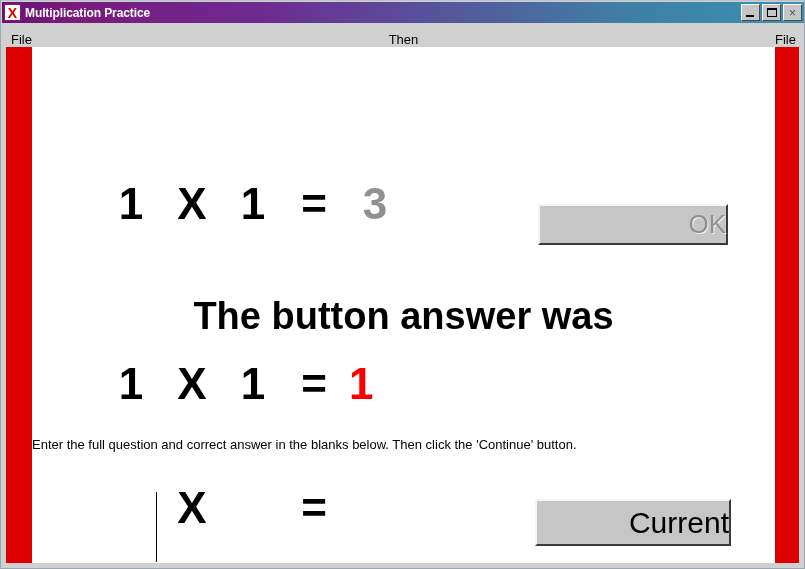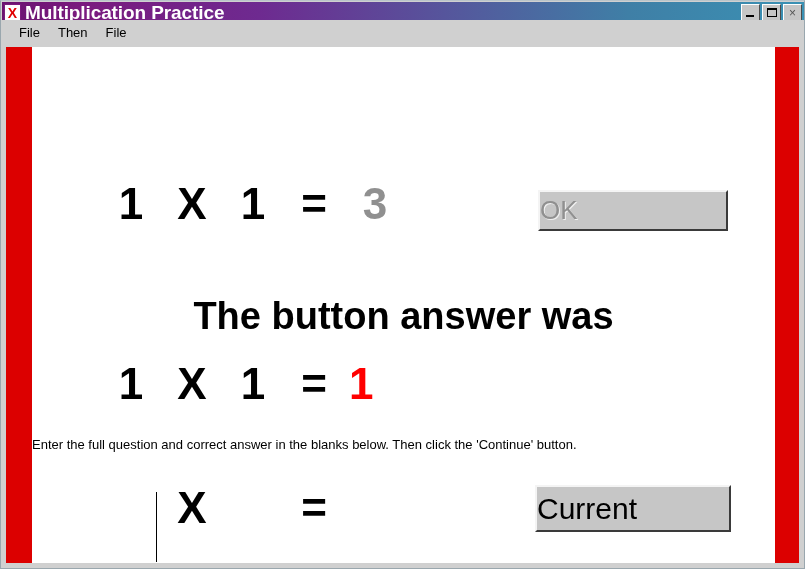--- a/index.html
+++ b/index.html
@@ -43,21 +43,21 @@
   }
   #app-icon span {
     color: #e00000;
     font-size: 14px;
     font-weight: bold;
     line-height: 14px;
     font-family: "Liberation Sans", sans-serif;
   }
   #title-text {
     color: #ffffff;
-    font-size: 19px;
+    font-size: 12px;
     font-weight: bold;
     white-space: nowrap;
     letter-spacing: -0.1px;
   }
   #window-controls {
     position: absolute;
     right: 3px; top: 2px;
     display: flex;
     gap: 2px;
   }
@@ -88,26 +88,26 @@
   .winbtn .close-glyph {
     font-size: 12px;
     font-weight: normal;
     color: #555;
     line-height: 12px;
   }
 
   
   #menubar {
     position: absolute;
-    left: 1px; top: 19px;
+    left: 1px; top: 26px;
     width: 803px; height: 24px;
     background: #d0d0d0;
     display: flex;
     align-items: center;
-    padding-left: 8px;
+    justify-content: space-between;
   }
   .menu-item {
     font-size: 13px;
     color: #000000;
     padding: 2px 9px;
     white-space: nowrap;
   }
 
   
   .side-panel {
@@ -232,23 +232,24 @@
   .push-button {
     position: absolute;
     background: #c6c6c6;
     border: 2px solid;
     border-top-color: #f4f4f4;
     border-left-color: #f4f4f4;
     border-right-color: #3a3a3a;
     border-bottom-color: #3a3a3a;
     display: flex;
     align-items: center;
-    justify-content: flex-start;
+    justify-content: flex-end;
     font-family: "Liberation Sans", sans-serif;
     user-select: none;
+    margin-top: 14px;
   }
   #ok-button {
     left: 506px; top: 143px;
     width: 190px; height: 41px;
     font-size: 26px;
     color: #909090;
     text-shadow: 1px 1px 0 #f0f0f0;
   }
   #continue-button {
     left: 503px; top: 438px;

